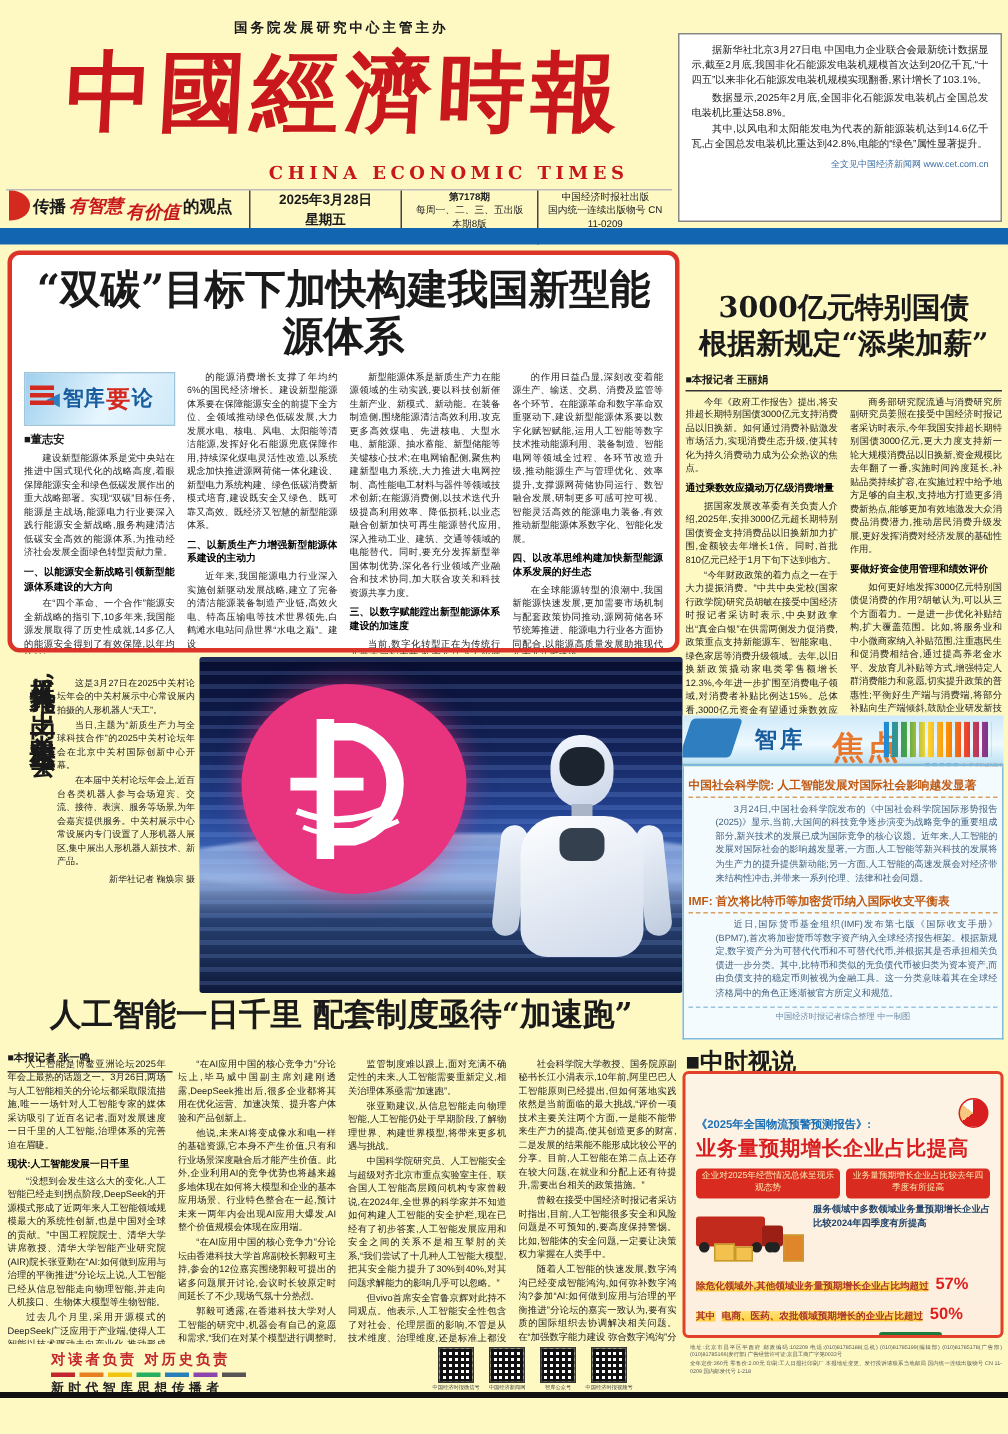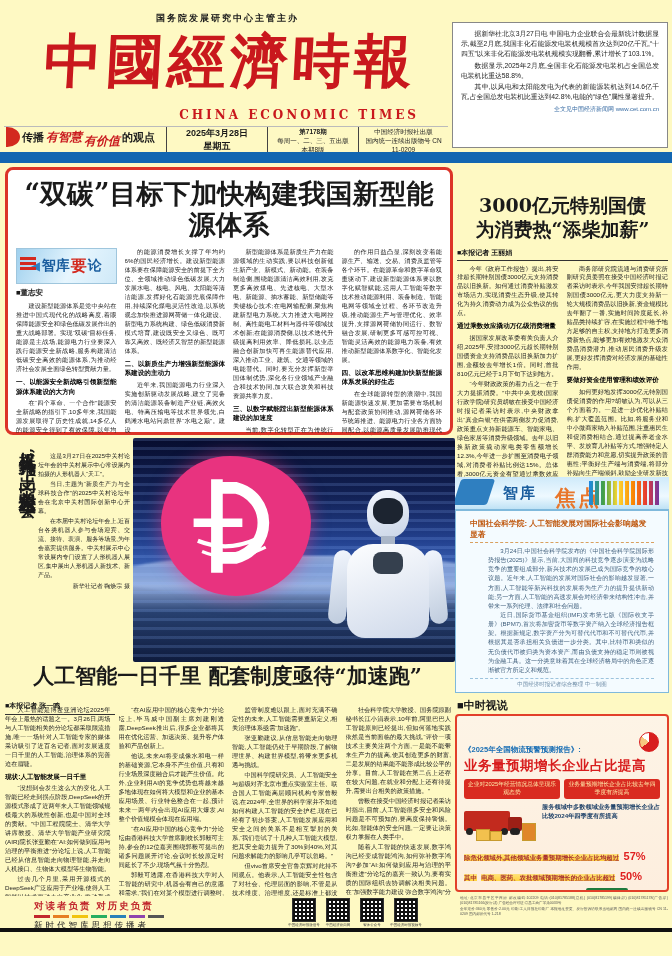--- a/index.html
+++ b/index.html
@@ -55,26 +55,26 @@
   
   .ttf-banner{top:477px;left:455px;width:214px;height:34px;background:linear-gradient(180deg,#cfeafa,#eef9ff 60%,#bfe2f5);
               overflow:hidden;border-bottom:2px solid #7fb9dc;}
   .ttf-banner .wedge{position:absolute;left:2px;top:2px;width:34px;height:26px;background:#2f7fc0;transform:skewX(-18deg);border-radius:3px;}
   .ttf-banner .zh{position:absolute;left:48px;top:7px;font-size:15px;font-weight:700;color:#1a5d9e;letter-spacing:2px;}
   .ttf-banner .jd{position:absolute;left:100px;top:7px;font-size:21px;font-weight:700;color:#e8762b;letter-spacing:2px;}
   .rainbow{position:absolute;right:8px;top:4px;width:72px;height:24px;
            background:linear-gradient(90deg,#1e88e5,#43a047,#fdd835,#fb8c00,#e53935,#5e35b1);
            -webkit-mask:repeating-linear-gradient(90deg,#000 0 4px,transparent 4px 6px);
            mask:repeating-linear-gradient(90deg,#000 0 4px,transparent 4px 6px);}
-  .ttf-box{top:511px;left:455px;width:214px;height:182px;border:1px solid #7fb9dc;border-top:none;background:#f4fbff;padding:5px 14px;}
+  .ttf-box{top:511px;left:455px;width:214px;height:182px;border:1px solid #7fb9dc;border-top:none;background:#f4fbff;padding:5px 3px;}
   .ttf-title{font-size:7.8px;font-weight:700;color:#c05a12;margin:2px 0 3px;border-bottom:1px dashed #d9a05e;padding-bottom:2px;}
   .ttf-body{font-size:6.1px;line-height:1.5;color:#41607d;text-align:justify;text-indent:2em;padding-left:18px;}
   .ttf-credit{font-size:5.5px;color:#6b8aa5;text-align:center;border-top:1px dashed #9cc3dd;margin-top:4px;padding-top:2px;}
   
-  .ctv-label{top:698px;left:457px;width:210px;font-size:11px;font-weight:700;}
+  .ctv-label{top:698px;left:457px;width:210px;font-size:16px;font-weight:700;}
   .info{top:714px;left:455px;width:214px;height:178px;border:2px solid #e2402a;border-radius:4px;
         background:linear-gradient(180deg,#fdf4e6,#fdeede);padding:5px 7px;overflow:hidden;}
   .info .kicker{font-size:7.5px;color:#1a6fb5;font-weight:700;margin-top:24px;}
   .info .big{font-size:13.5px;color:#d81e1e;font-weight:700;margin:2px 0 4px;letter-spacing:.5px;}
   .pielt{position:absolute;right:8px;top:16px;width:18px;height:18px;border-radius:50%;
          background:conic-gradient(#d81e1e 0 65%,#f7c77f 65% 85%,#fff 85% 100%);border:1px solid #d81e1e;}
   .redtags{display:flex;gap:4px;margin-bottom:4px;}
   .redtag{flex:1;background:#d92b20;color:#ffe9a8;font-size:5.8px;line-height:1.35;text-align:center;
           border-radius:3px;padding:2px 3px;}
   .info-row{display:flex;gap:4px;align-items:flex-start;}
@@ -115,21 +115,21 @@
   
   .b-h{top:662px;left:0;width:455px;text-align:center;font-family:"DejaVu Serif",serif;font-weight:700;font-size:21px;}
   .b-byrow{top:694px;left:5px;width:110px;border-bottom:1px solid #333;padding-bottom:2px;}
   .bcols{top:706px;left:5px;width:446px;height:190px;display:flex;gap:8px;overflow:hidden;}
   .bcol{flex:1 1 0;overflow:hidden;}
   
   .pledge{top:900px;left:34px;width:250px;height:30px;}
   .pledge .l1{font-size:9.5px;font-weight:700;color:#c1272d;letter-spacing:2px;}
   .dashes{margin:2px 0;display:flex;gap:3px;}
   .dashes i{width:16px;height:3px;display:block;}
-  .pledge .l2{font-size:8.5px;font-weight:400;color:#222;letter-spacing:3px;}
+  .pledge .l2{font-size:8.5px;font-weight:700;color:#222;letter-spacing:3px;}
   .qrrow{top:898px;left:292px;width:165px;height:32px;display:flex;gap:10px;}
   .qr{width:24px;display:flex;flex-direction:column;align-items:center;}
   .qr .code{width:22px;height:22px;border:1px solid #333;
             background:repeating-linear-gradient(0deg,#111 0 2px,transparent 2px 4px),
                        repeating-linear-gradient(90deg,#111 0 2px,#fff 2px 4px);}
   .qr .lab{font-size:3.5px;color:#444;white-space:nowrap;margin-top:1px;}
   .printinfo{top:896px;left:460px;width:208px;font-size:3.6px;color:#555;line-height:1.5;text-align:justify;}
   .blackbar{top:928px;left:0;width:672px;height:4px;background:#111;}
 </style>
 </head>
@@ -215,21 +215,21 @@
             <div class="subhead">四、以改革思维构建加快新型能源体系发展的好生态</div>
             <div class="para">在全球能源转型的浪潮中,我国新能源快速发展,更加需要市场机制与配套政策协同推动,源网荷储各环节统筹推进、能源电力行业各方面协同配合,以能源高质量发展助推现代化产业体系建设。</div>
           </div>
         </div>
     </div>
   </div>
 
   <div class="abs r-art">
     <div class="r-h">
       <div>3000亿元特别国债</div>
-      <div>为消费热“添柴加薪”</div>
+      <div>根据新规定“添柴加薪”</div>
     </div>
     <div class="byrow">
         <span class="byline-text">■本报记者 王丽娟</span>
       </div>
     <div class="twocol">
       <div class="tcol">
           <div>
             <div class="para">今年《政府工作报告》提出,将安排超长期特别国债3000亿元支持消费品以旧换新。如何通过消费补贴激发市场活力,实现消费生态升级,使其转化为持久消费动力成为公众热议的焦点。</div>
             <div class="subhead">通过乘数效应撬动万亿级消费增量</div>
             <div class="para">据国家发展改革委有关负责人介绍,2025年,安排3000亿元超长期特别国债资金支持消费品以旧换新加力扩围,金额较去年增长1倍。同时,首批810亿元已经于1月下旬下达到地方。</div>
@@ -284,20 +284,21 @@
 
   <div class="abs ttf-banner">
     <div class="wedge"></div>
     <span class="zh">智库</span>
     <span class="jd">焦点</span>
     <div class="rainbow"></div>
   </div>
   <div class="abs ttf-box">
     <div class="ttf-title">中国社会科学院: 人工智能发展对国际社会影响越发显著</div>
     <div class="ttf-body">3月24日,中国社会科学院发布的《中国社会科学院国际形势报告(2025)》显示,当前,大国间的科技竞争逐步演变为战略竞争的重要组成部分,新兴技术的发展已成为国际竞争的核心议题。近年来,人工智能的发展对国际社会的影响越发显著,一方面,人工智能等新兴科技的发展将为生产力的提升提供新动能;另一方面,人工智能的高速发展会对经济带来结构性冲击,并带来一系列伦理、法律和社会问题。</div>
+    <div class="ttf-title" style="margin-top:5px">IMF: 首次将比特币等加密货币纳入国际收支平衡表</div>
     <div class="ttf-body">近日,国际货币基金组织(IMF)发布第七版《国际收支手册》(BPM7),首次将加密货币等数字资产纳入全球经济报告框架。根据新规定,数字资产分为可替代代币和不可替代代币,并根据其是否承担相关负债进一步分类。其中,比特币和类似的无负债代币被归类为资本资产,而由负债支持的稳定币则被视为金融工具。这一分类意味着其在全球经济格局中的角色正逐渐被官方所定义和规范。</div>
     <div class="ttf-credit">中国经济时报记者综合整理 中一制图</div>
   </div>
 
   <div class="abs ctv-label">■中时视说</div>
   <div class="abs info">
     <div class="kicker">《2025年全国物流预警预测报告》:</div>
     <div class="big">业务量预期增长企业占比提高</div>
     <div class="pielt"></div>
     <div class="redtags">

